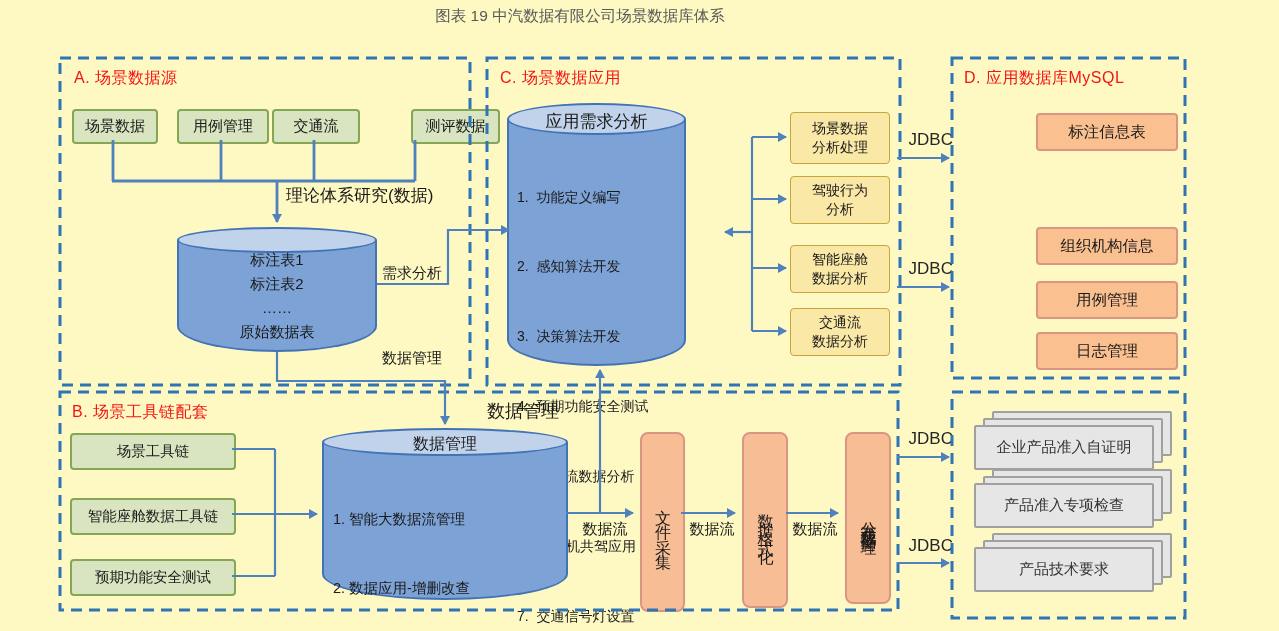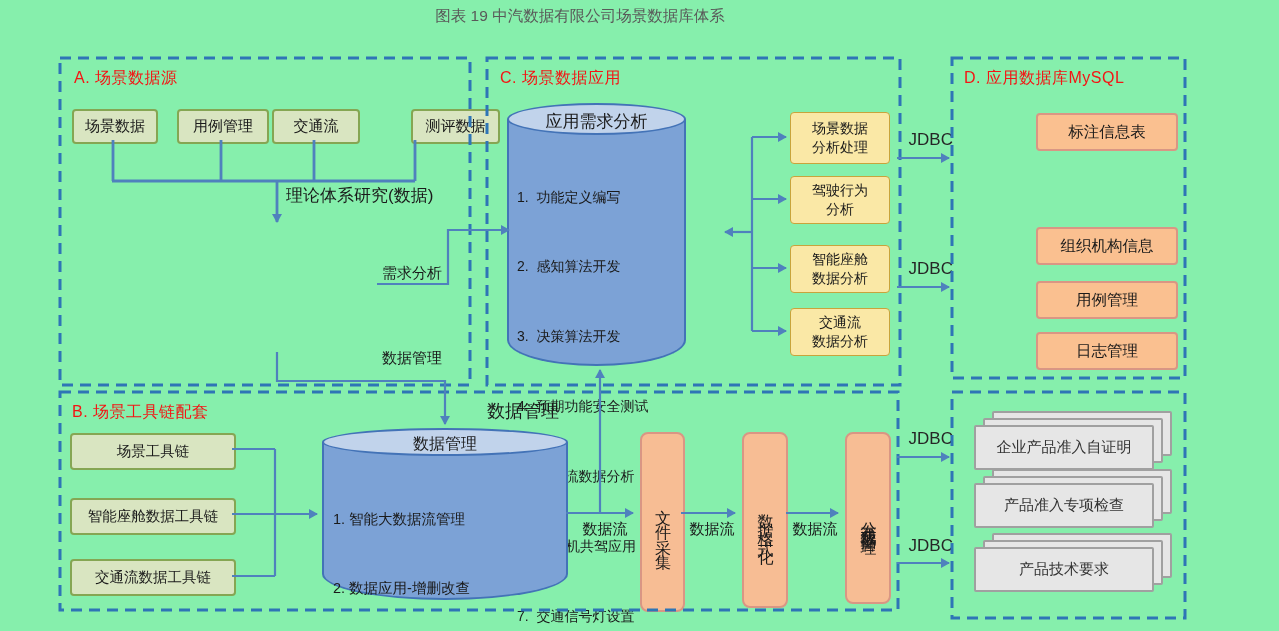--- a/index.html
+++ b/index.html
@@ -1,17 +1,17 @@
 <!DOCTYPE html>
 <html><head>
 <meta charset="utf-8">
 <style>
   html,body{margin:0;padding:0;background:#ffffff;}
   .canvas{
-    position:relative;width:1279px;height:631px;background:#86efac;overflow:hidden;
+    position:relative;width:1279px;height:631px;background:#fef9c3;overflow:hidden;
     font-family:"Liberation Sans","DejaVu Sans",sans-serif;color:#1a1a1a;
   }
   .caption{position:absolute;left:300px;top:6px;width:560px;text-align:center;
     font-size:15.5px;color:#595959;}
   .sec-label{position:absolute;font-size:16px;color:#f41414;letter-spacing:.5px;}
   
   .overlay{position:absolute;left:0;top:0;z-index:10;pointer-events:none;}
   .dash{fill:none;stroke:#2E75B6;stroke-width:3;stroke-dasharray:11 7;}
   .ln{fill:none;stroke:#4F81BD;stroke-width:2.2;}
   .ln.w{stroke-width:2.8;}
@@ -98,20 +98,30 @@
     <path class="ln" d="M786 513H838" marker-end="url(#arw)"></path>
   </svg>
 
   <div class="sec-label" style="left:74px;top:68px;">A. 场景数据源</div>
   <div class="gbox" style="left:72px;top:109px;width:82px;height:31px;">场景数据</div>
   <div class="gbox" style="left:177px;top:109px;width:88px;height:31px;">用例管理</div>
   <div class="gbox" style="left:272px;top:109px;width:84px;height:31px;">交通流</div>
   <div class="gbox" style="left:375px;top:109px;width:85px;height:31px;margin-left:36px;">测评数据</div>
   <div class="lbl" style="left:286px;top:184px;font-size:17px;">理论体系研究(数据)</div>
 
+  <div class="cyl" style="left:177px;top:227px;width:200px;height:125px;">
+    <div class="cyl-body" style="top:13px;"></div>
+    <div class="cyl-top" style="height:26px;"></div>
+    <div class="cyl-rows" style="top:21px;">
+      <div>标注表1</div>
+      <div>标注表2</div>
+      <div>……</div>
+      <div>原始数据表</div>
+    </div>
+  </div>
 
   <div class="lbl" style="left:382px;top:264px;">需求分析</div>
   <div class="lbl" style="left:382px;top:349px;">数据管理</div>
 
   <div class="sec-label" style="left:500px;top:68px;">C. 场景数据应用</div>
 
   <div class="cyl" style="left:507px;top:103px;width:179px;height:263px;">
     <div class="cyl-body" style="top:16px;"></div>
     <div class="cyl-top" style="height:32px;"></div>
     <div class="cyl-title" style="top:7px;font-size:17px;">应用需求分析</div>
@@ -150,21 +160,21 @@
 
   <div class="sec-label" style="left:964px;top:68px;">D. 应用数据库MySQL</div>
   <div class="obox" style="left:1036px;top:113px;width:138px;height:34px;">标注信息表</div>
   <div class="obox" style="left:1036px;top:227px;width:138px;height:34px;">组织机构信息</div>
   <div class="obox" style="left:1036px;top:281px;width:138px;height:34px;">用例管理</div>
   <div class="obox" style="left:1036px;top:332px;width:138px;height:34px;">日志管理</div>
 
   <div class="sec-label" style="left:72px;top:402px;">B. 场景工具链配套</div>
   <div class="gbox" style="left:70px;top:433px;width:162px;height:33px;font-size:14.5px;">场景工具链</div>
   <div class="gbox" style="left:70px;top:498px;width:162px;height:33px;font-size:14.5px;">智能座舱数据工具链</div>
-  <div class="gbox" style="left:70px;top:559px;width:162px;height:33px;font-size:14.5px;">交通流数据工具链</div>
+  <div class="gbox" style="left:70px;top:559px;width:162px;height:33px;font-size:14.5px;">预期功能安全测试</div>
 
   <div class="lbl" style="left:487px;top:399px;font-size:18px;">数据管理</div>
 
   <div class="cyl" style="left:322px;top:428px;width:246px;height:172px;">
     <div class="cyl-body" style="top:14px;"></div>
     <div class="cyl-top" style="height:28px;"></div>
     <div class="cyl-title" style="top:6px;font-size:16px;">数据管理</div>
     <div class="cyl-items" style="left:11px;top:34px;font-size:14.5px;line-height:23px;">
       <div>1. 智能大数据流管理</div>
       <div>2. 数据应用-增删改查</div>

